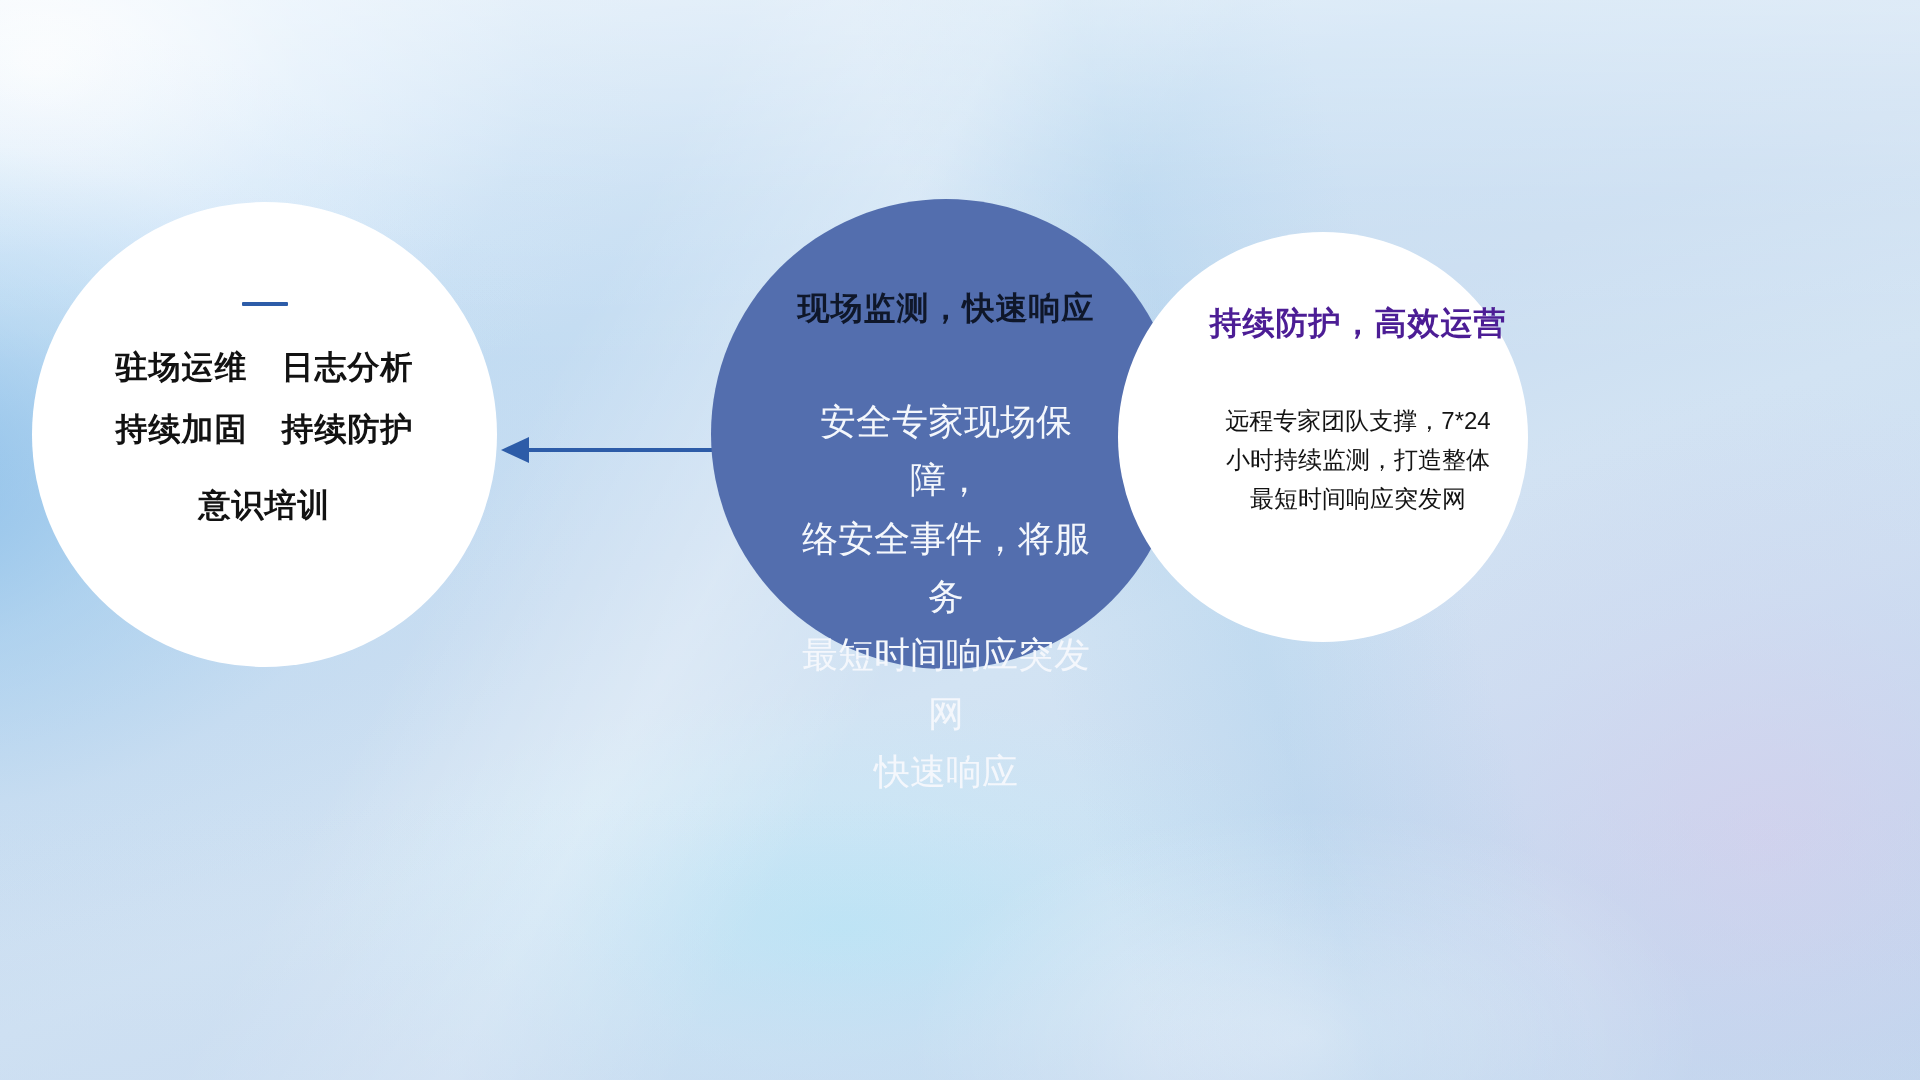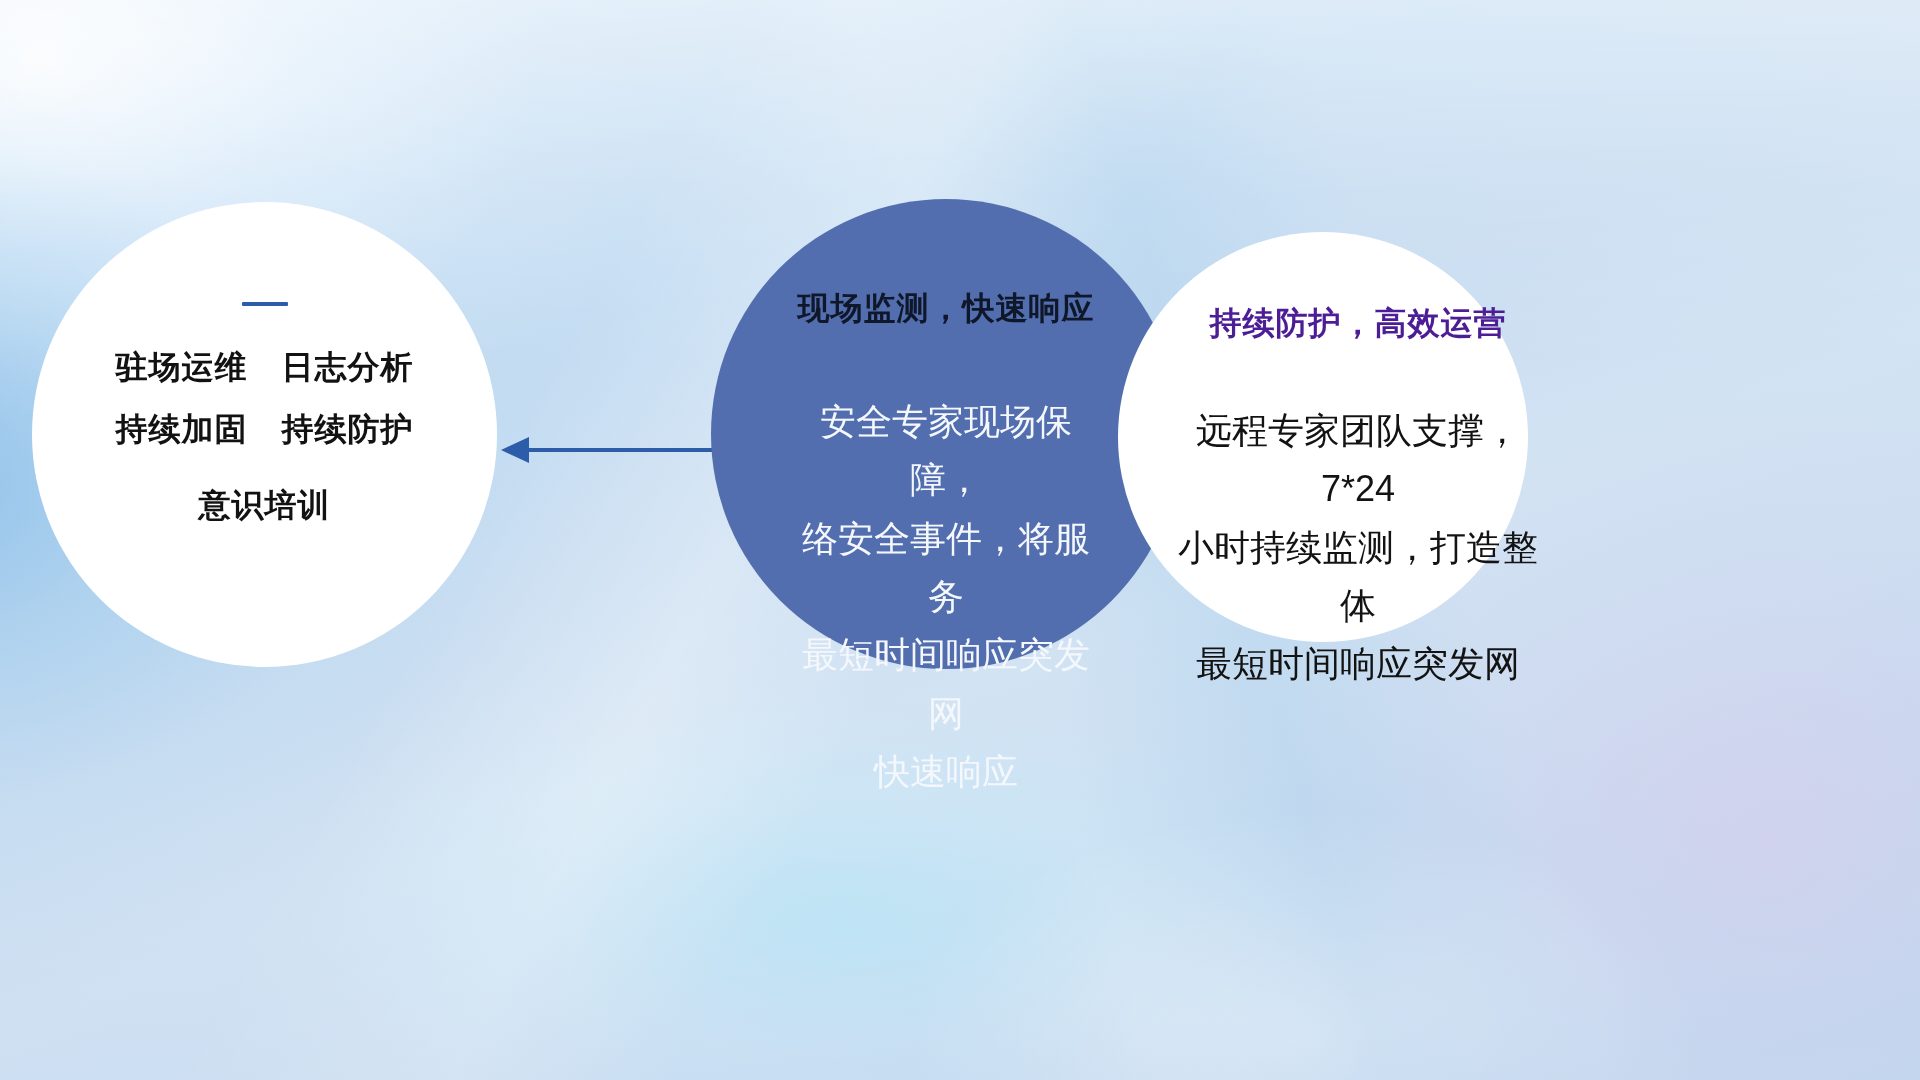--- a/index.html
+++ b/index.html
@@ -197,21 +197,21 @@
     font-size: 32px;
     font-weight: bold;
     color: #4c1d95;
     letter-spacing: 1px;
     white-space: nowrap;
   }
   .node-right .node-body {
     margin-top: 56px;
     width: 380px;
     text-align: center;
-    font-size: 36px;
+    font-size: 24px;
     line-height: 1.62;
     color: #131313;
   }
 
   .body-line { display: block; }
 </style>
 </head>
 <body>
 
 <div id="stage">

